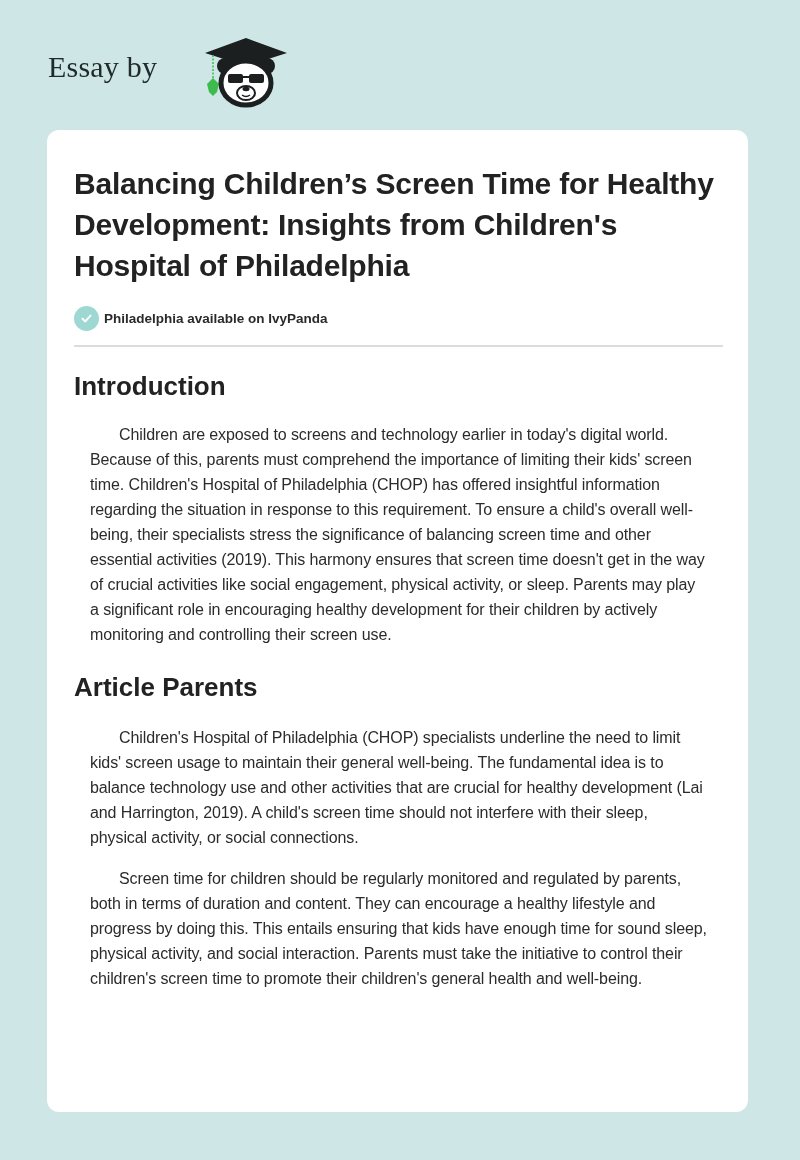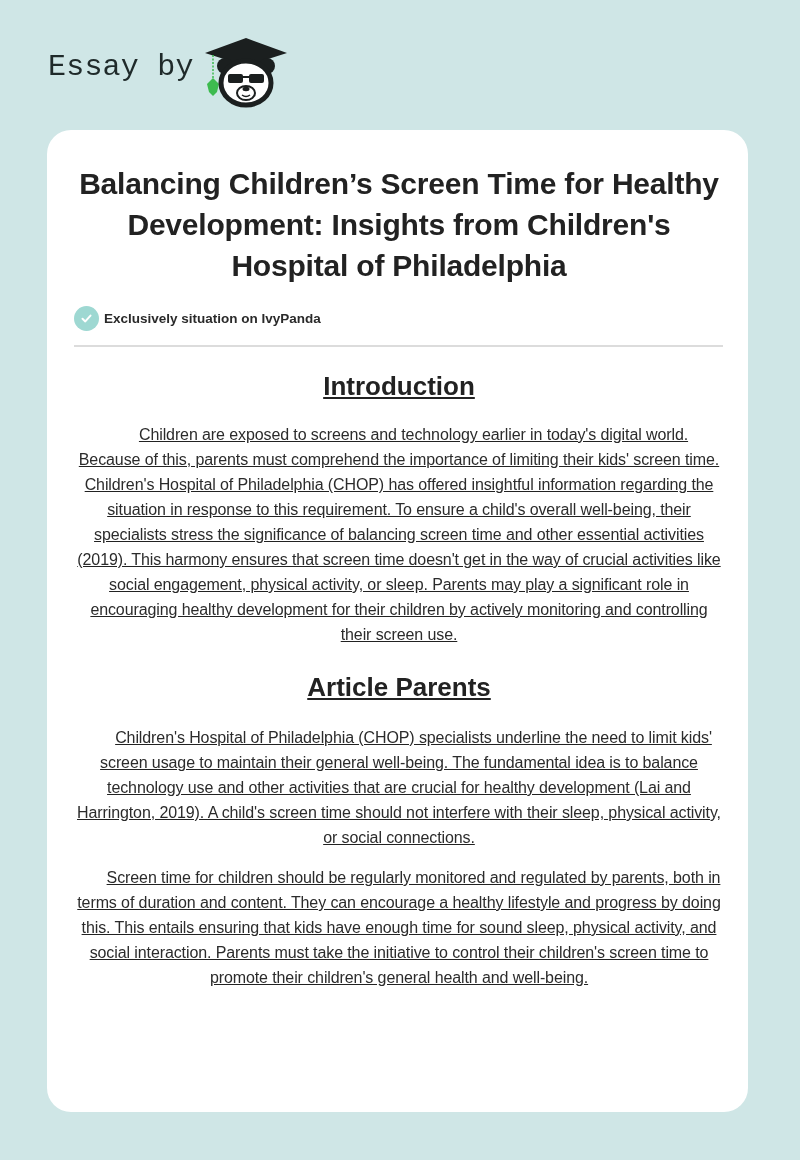--- a/index.html
+++ b/index.html
@@ -9,37 +9,37 @@
     position: relative;
     overflow: hidden;
     font-family: "Liberation Sans", sans-serif;
     color: #222;
   }
   .header {
     position: absolute; left: 0; top: 0; width: 800px; height: 130px;
   }
   .essay-by {
     position: absolute; left: 48px; top: 50px;
-    font-family: Liberation Mono, monospace;
+    font-family: Liberation Serif, serif;
     font-size: 30px; color: #1f2a2a; letter-spacing: 0.2px;
   }
   .logo-icon {
     position: absolute; left: 203px; top: 36px; width: 86px; height: 72px;
   }
   .brand {
     position: absolute; left: 296px; top: 56px;
     font-family: "Liberation Serif", serif; font-weight: bold;
     font-size: 30px; color: #1e2222;
   }
   .brand sup { font-size: 15px; position: relative; top: -4px; margin-left: 1px; }
 
   .card {
     position: absolute; left: 47px; top: 130px;
     width: 701px; height: 982px;
-    background: #ffffff; border-radius: 24px; text-align: center;
+    background: #ffffff; border-radius: 12px;
   }
   .title {
     position: absolute; left: 27px; top: 33px; width: 650px;
     margin: 0; font-size: 30px; line-height: 41px; font-weight: bold;
     color: #222222; letter-spacing: -0.2px;
   }
   .exclusive {
     position: absolute; left: 27px; top: 176px;
     display: flex; align-items: center;
   }
@@ -48,27 +48,27 @@
     background: #9ed8d2; display: flex; align-items: center; justify-content: center;
   }
   .exclusive-label {
     margin-left: 5px; font-size: 13.5px; font-weight: bold; color: #2a2a2a;
   }
   .divider {
     position: absolute; left: 27px; top: 215px; width: 649px; height: 2px;
     background: #dcdcdc;
   }
   .content {
-    position: absolute; left: 27px; top: 236px; width: 650px; text-decoration: underline;
+    position: absolute; left: 27px; top: 236px; width: 650px;
   }
   .section-heading {
     margin: 0; font-size: 26px; font-weight: bold; line-height: 40px; color: #222;
   }
   .para {
-    margin: 3px; font-size: 16px; line-height: 25px; color: #2b2b2b;
+    margin: 16px; font-size: 16px; line-height: 25px; color: #2b2b2b;
     text-indent: 29px; letter-spacing: -0.1px;
   }
   .h-intro { margin-bottom: 16px; }
   .p-intro { margin-bottom: 20px; }
   .h-summary { margin-bottom: 18px; }
   .p-sum1 { margin-bottom: 15px; }
 </style>
 </head>
 <body>
 
@@ -98,21 +98,21 @@
 
 <div class="card">
   <h1 class="title">Balancing Children’s Screen Time for Healthy Development: Insights from Children's Hospital of Philadelphia</h1>
 
   <div class="exclusive">
     <span class="check-badge">
       <svg width="13" height="13" viewBox="0 0 13 13">
         <path d="M2.5,6.8 L5.3,9.4 L10.5,3.6" stroke="#ffffff" stroke-width="2" fill="none" stroke-linecap="round" stroke-linejoin="round"></path>
       </svg>
     </span>
-    <span class="exclusive-label">Exclusively situation on IvyPanda</span>
+    <span class="exclusive-label">Philadelphia available on IvyPanda</span>
   </div>
 
   <div class="divider"></div>
 
   <div class="content">
     <h2 class="section-heading h-intro">Introduction</h2>
     <p class="para p-intro">Children are exposed to screens and technology earlier in today's digital world. Because of this, parents must comprehend the importance of limiting their kids' screen time. Children's Hospital of Philadelphia (CHOP) has offered insightful information regarding the situation in response to this requirement. To ensure a child's overall well-being, their specialists stress the significance of balancing screen time and other essential activities (2019). This harmony ensures that screen time doesn't get in the way of crucial activities like social engagement, physical activity, or sleep. Parents may play a significant role in encouraging healthy development for their children by actively monitoring and controlling their screen use.</p>
 
     <h2 class="section-heading h-summary">Article Parents</h2>
     <p class="para p-sum1">Children's Hospital of Philadelphia (CHOP) specialists underline the need to limit kids' screen usage to maintain their general well-being. The fundamental idea is to balance technology use and other activities that are crucial for healthy development (Lai and Harrington, 2019). A child's screen time should not interfere with their sleep, physical activity, or social connections.</p>

